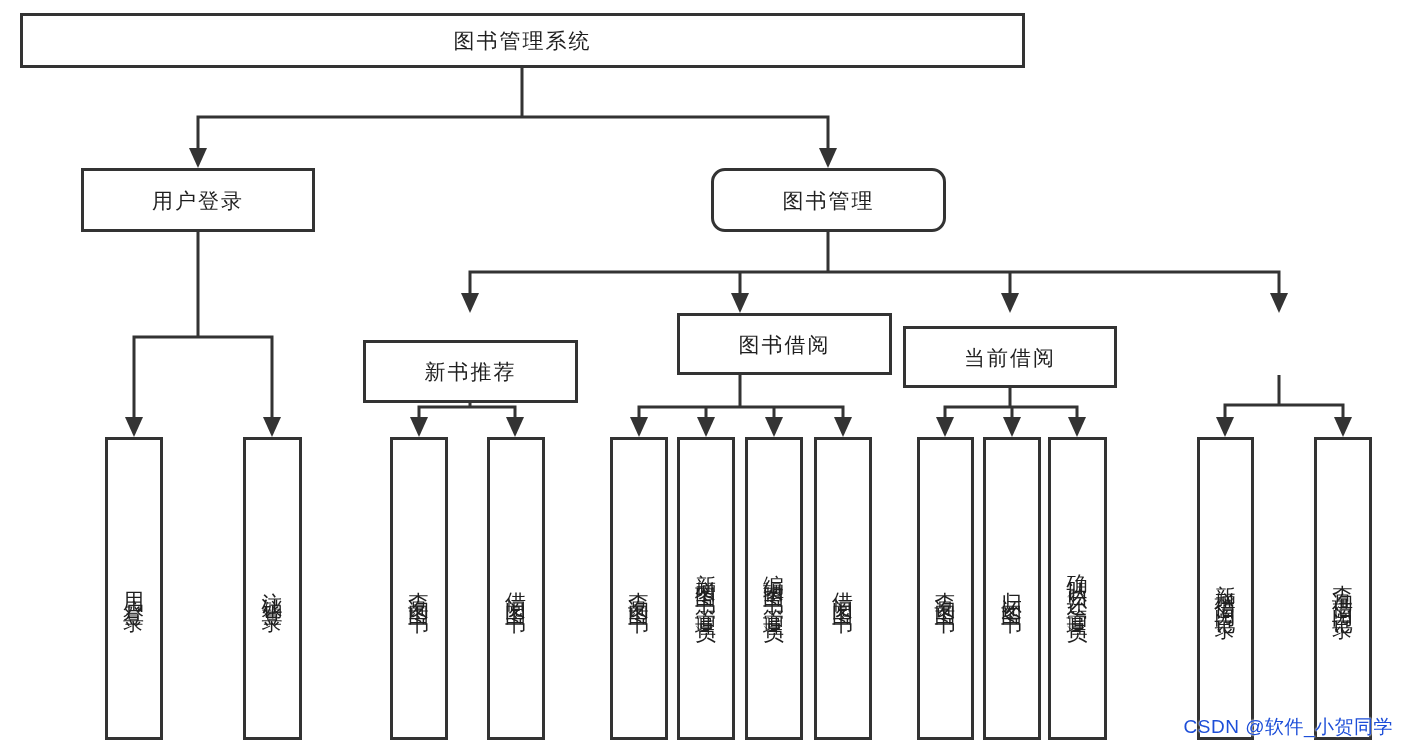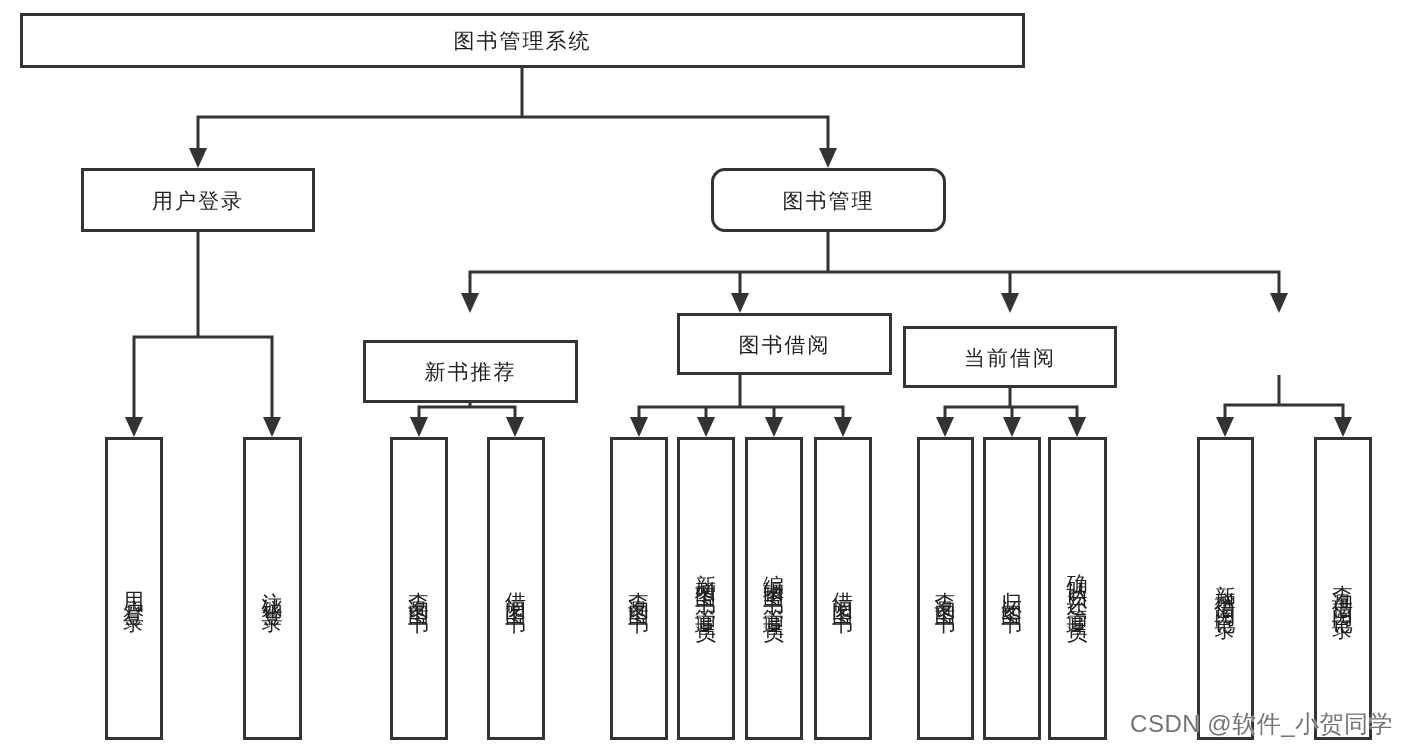--- a/index.html
+++ b/index.html
@@ -28,23 +28,23 @@
   .node.v span {
     writing-mode:vertical-rl;
     text-orientation:mixed;
     font-size:21px;
     letter-spacing:7px;
     line-height:1;
   }
   .watermark {
     position:absolute;
     right:12px; bottom:7px;
-    font-size:24px;
+    font-size:19px;
     letter-spacing:0.5px;
-    color:#737373;
+    color:#1d4ed8;
     text-shadow:0 0 2px #ffffff, 0 0 2px #ffffff;
     white-space:nowrap;
     z-index:5;
   }
 </style>
 </head>
 <body>
 
 <div class="canvas">
 

